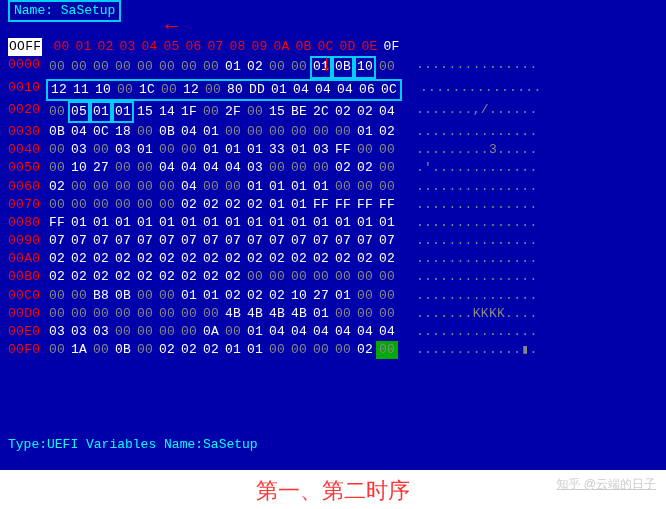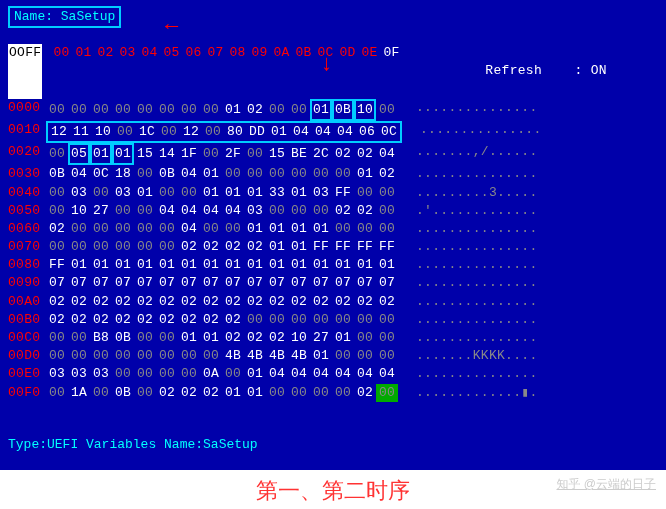--- a/index.html
+++ b/index.html
@@ -9,21 +9,21 @@
     background: #ffffff;
     font-family: "Courier New", monospace;
     font-size: 13px;
     position: relative;
   }
   .terminal {
     width: 666px;
     height: 470px;
     background: #0000aa;
     color: #ffffff;
-    padding: 6px 8px;
+    padding: 0 8px;
     line-height: 1.4;
     position: relative;
   }
   .header {
     display: flex;
     justify-content: space-between;
     margin-bottom: 14px;
   }
   .name-box {
     border: 2px solid #00ccff;
@@ -98,23 +98,20 @@
   </div>
 
   <span class="arrow-right">←</span>
   <span class="arrow-down">↓</span>
 
   <div class="hex-area">
     <div class="hex-row">
       <span class="offset-header">OOFF</span>
       <span> </span>
       <span id="col-headers"><span class="cell col-red">00</span><span class="cell col-red">01</span><span class="cell col-red">02</span><span class="cell col-red">03</span><span class="cell col-red">04</span><span class="cell col-red">05</span><span class="cell col-red">06</span><span class="cell col-red">07</span><span class="cell col-red">08</span><span class="cell col-red">09</span><span class="cell col-red">0A</span><span class="cell col-red">0B</span><span class="cell col-red">0C</span><span class="cell col-red">0D</span><span class="cell col-red">0E</span><span class="cell col-white">0F</span></span>
-      <span class="refresh">
-        <span>Refresh</span>    <span>:</span> <span>ON</span>
-      </span>
     </div>
     <div id="rows">
         <div class="hex-row"><span class="offset">0000</span><span><span class="cell col-gray">00</span><span class="cell col-gray">00</span><span class="cell col-gray">00</span><span class="cell col-gray">00</span><span class="cell col-gray">00</span><span class="cell col-gray">00</span><span class="cell col-gray">00</span><span class="cell col-gray">00</span><span class="cell col-white">01</span><span class="cell col-white">02</span><span class="cell col-gray">00</span><span class="cell col-gray">00</span><span class="cell col-white hl-box">01</span><span class="cell col-white hl-box">0B</span><span class="cell col-white hl-box">10</span><span class="cell col-gray">00</span></span><span class="ascii">...............</span></div>
         <div class="hex-row"><span class="offset">0010</span><span class="hl-box"><span class="cell col-white">12</span><span class="cell col-white">11</span><span class="cell col-white">10</span><span class="cell col-gray">00</span><span class="cell col-white">1C</span><span class="cell col-gray">00</span><span class="cell col-white">12</span><span class="cell col-gray">00</span><span class="cell col-white">80</span><span class="cell col-white">DD</span><span class="cell col-white">01</span><span class="cell col-white">04</span><span class="cell col-white">04</span><span class="cell col-white">04</span><span class="cell col-white">06</span><span class="cell col-white">0C</span></span><span class="ascii">...............</span></div>
         <div class="hex-row"><span class="offset">0020</span><span><span class="cell col-gray">00</span><span class="cell col-white hl-box">05</span><span class="cell col-white hl-box">01</span><span class="cell col-white hl-box">01</span><span class="cell col-white">15</span><span class="cell col-white">14</span><span class="cell col-white">1F</span><span class="cell col-gray">00</span><span class="cell col-white">2F</span><span class="cell col-gray">00</span><span class="cell col-white">15</span><span class="cell col-white">BE</span><span class="cell col-white">2C</span><span class="cell col-white">02</span><span class="cell col-white">02</span><span class="cell col-white">04</span></span><span class="ascii">.......,/......</span></div>
         <div class="hex-row"><span class="offset">0030</span><span><span class="cell col-white">0B</span><span class="cell col-white">04</span><span class="cell col-white">0C</span><span class="cell col-white">18</span><span class="cell col-gray">00</span><span class="cell col-white">0B</span><span class="cell col-white">04</span><span class="cell col-white">01</span><span class="cell col-gray">00</span><span class="cell col-gray">00</span><span class="cell col-gray">00</span><span class="cell col-gray">00</span><span class="cell col-gray">00</span><span class="cell col-gray">00</span><span class="cell col-white">01</span><span class="cell col-white">02</span></span><span class="ascii">...............</span></div>
         <div class="hex-row"><span class="offset">0040</span><span><span class="cell col-gray">00</span><span class="cell col-white">03</span><span class="cell col-gray">00</span><span class="cell col-white">03</span><span class="cell col-white">01</span><span class="cell col-gray">00</span><span class="cell col-gray">00</span><span class="cell col-white">01</span><span class="cell col-white">01</span><span class="cell col-white">01</span><span class="cell col-white">33</span><span class="cell col-white">01</span><span class="cell col-white">03</span><span class="cell col-white">FF</span><span class="cell col-gray">00</span><span class="cell col-gray">00</span></span><span class="ascii">.........3.....</span></div>
         <div class="hex-row"><span class="offset">0050</span><span><span class="cell col-gray">00</span><span class="cell col-white">10</span><span class="cell col-white">27</span><span class="cell col-gray">00</span><span class="cell col-gray">00</span><span class="cell col-white">04</span><span class="cell col-white">04</span><span class="cell col-white">04</span><span class="cell col-white">04</span><span class="cell col-white">03</span><span class="cell col-gray">00</span><span class="cell col-gray">00</span><span class="cell col-gray">00</span><span class="cell col-white">02</span><span class="cell col-white">02</span><span class="cell col-gray">00</span></span><span class="ascii">.'.............</span></div>
         <div class="hex-row"><span class="offset">0060</span><span><span class="cell col-white">02</span><span class="cell col-gray">00</span><span class="cell col-gray">00</span><span class="cell col-gray">00</span><span class="cell col-gray">00</span><span class="cell col-gray">00</span><span class="cell col-white">04</span><span class="cell col-gray">00</span><span class="cell col-gray">00</span><span class="cell col-white">01</span><span class="cell col-white">01</span><span class="cell col-white">01</span><span class="cell col-white">01</span><span class="cell col-gray">00</span><span class="cell col-gray">00</span><span class="cell col-gray">00</span></span><span class="ascii">...............</span></div>
         <div class="hex-row"><span class="offset">0070</span><span><span class="cell col-gray">00</span><span class="cell col-gray">00</span><span class="cell col-gray">00</span><span class="cell col-gray">00</span><span class="cell col-gray">00</span><span class="cell col-gray">00</span><span class="cell col-white">02</span><span class="cell col-white">02</span><span class="cell col-white">02</span><span class="cell col-white">02</span><span class="cell col-white">01</span><span class="cell col-white">01</span><span class="cell col-white">FF</span><span class="cell col-white">FF</span><span class="cell col-white">FF</span><span class="cell col-white">FF</span></span><span class="ascii">...............</span></div>

